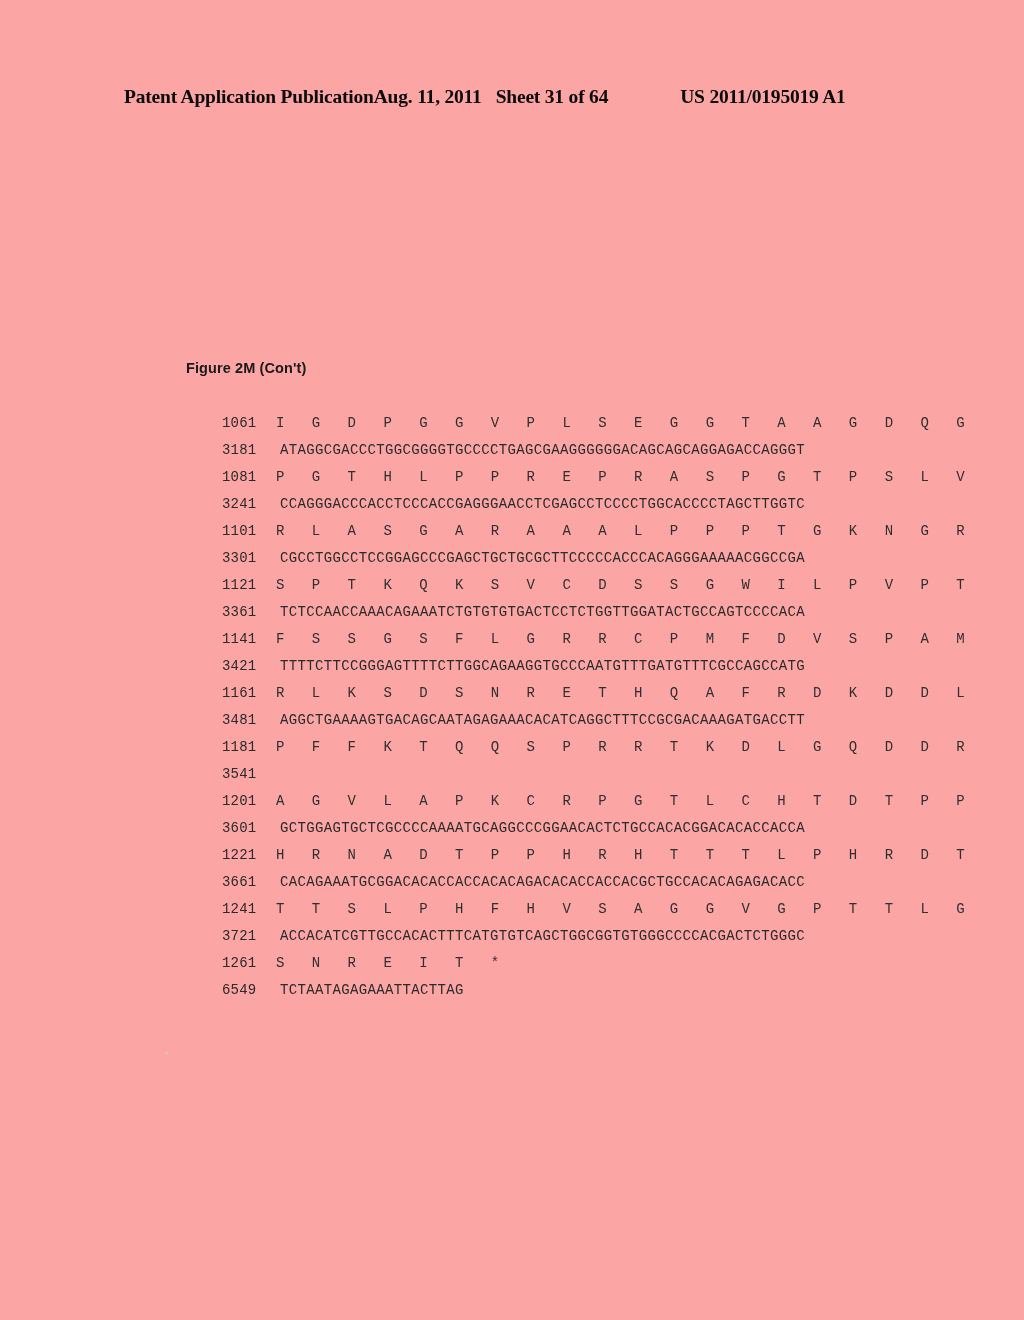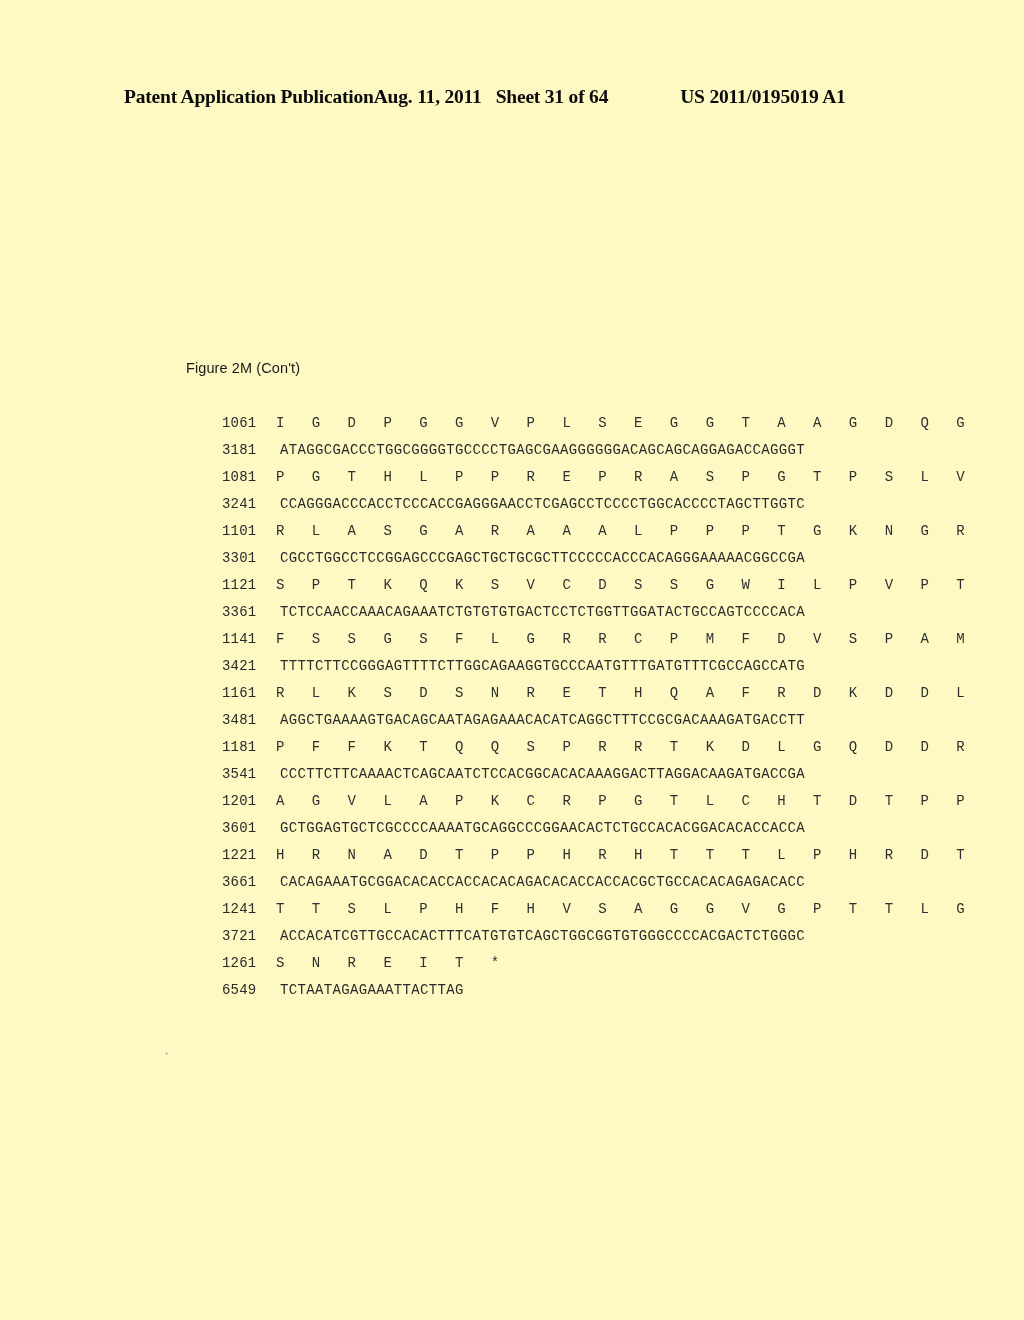--- a/index.html
+++ b/index.html
@@ -13,21 +13,21 @@
     height: 1320px;
     position: relative;
     font-family: "Liberation Serif", "DejaVu Serif", serif;
     color: #000000;
     overflow: hidden;
   }
 
   .page {
     position: absolute;
     inset: 0;
-    background: #fef9c3;
+    background: #fca5a5;
   }
 
   
   .doc-header {
     position: absolute;
     top: 86px;
     left: 124px;
     width: 776px;
     display: flex;
     align-items: baseline;
@@ -42,21 +42,21 @@
   .doc-header .hdr-date  { flex: 0 0 auto; }
   .doc-header .hdr-sheet { flex: 0 0 auto; margin-left: 14px; }
   .doc-header .hdr-num   { flex: 0 0 auto; margin-left: 72px; }
 
   
   .figure-caption {
     position: absolute;
     top: 360px;
     left: 186px;
     font-family: "Liberation Sans", "DejaVu Sans", sans-serif;
-    font-weight: normal;
+    font-weight: bold;
     font-size: 14.5px;
     letter-spacing: 0.1px;
     color: #1a1a1a;
   }
 
   
   .sequence-block {
     position: absolute;
     top: 410px;
     left: 222px;
@@ -128,21 +128,21 @@
       <div class="seq-line"><span class="seq-index">3241</span><span class="seq-nucleotides">CCAGGGACCCACCTCCCACCGAGGGAACCTCGAGCCTCCCCTGGCACCCCTAGCTTGGTC</span></div>
       <div class="seq-line"><span class="seq-index">1101</span><span class="seq-residues">R L A S G A R A A A L P P P T G K N G R</span></div>
       <div class="seq-line"><span class="seq-index">3301</span><span class="seq-nucleotides">CGCCTGGCCTCCGGAGCCCGAGCTGCTGCGCTTCCCCCACCCACAGGGAAAAACGGCCGA</span></div>
       <div class="seq-line"><span class="seq-index">1121</span><span class="seq-residues">S P T K Q K S V C D S S G W I L P V P T</span></div>
       <div class="seq-line"><span class="seq-index">3361</span><span class="seq-nucleotides">TCTCCAACCAAACAGAAATCTGTGTGTGACTCCTCTGGTTGGATACTGCCAGTCCCCACA</span></div>
       <div class="seq-line"><span class="seq-index">1141</span><span class="seq-residues">F S S G S F L G R R C P M F D V S P A M</span></div>
       <div class="seq-line"><span class="seq-index">3421</span><span class="seq-nucleotides">TTTTCTTCCGGGAGTTTTCTTGGCAGAAGGTGCCCAATGTTTGATGTTTCGCCAGCCATG</span></div>
       <div class="seq-line"><span class="seq-index">1161</span><span class="seq-residues">R L K S D S N R E T H Q A F R D K D D L</span></div>
       <div class="seq-line"><span class="seq-index">3481</span><span class="seq-nucleotides">AGGCTGAAAAGTGACAGCAATAGAGAAACACATCAGGCTTTCCGCGACAAAGATGACCTT</span></div>
       <div class="seq-line"><span class="seq-index">1181</span><span class="seq-residues">P F F K T Q Q S P R R T K D L G Q D D R</span></div>
-      <div class="seq-line"><span class="seq-index">3541</span><span class="seq-nucleotides">CCCTTCTTCAAAACTCAGCAATCTCCACGGCACACAAAGGACTTAGGACAAGATGACCGA</span></div>
+      <div class="seq-line"><span class="seq-index">3541</span></div>
       <div class="seq-line"><span class="seq-index">1201</span><span class="seq-residues">A G V L A P K C R P G T L C H T D T P P</span></div>
       <div class="seq-line"><span class="seq-index">3601</span><span class="seq-nucleotides">GCTGGAGTGCTCGCCCCAAAATGCAGGCCCGGAACACTCTGCCACACGGACACACCACCA</span></div>
       <div class="seq-line"><span class="seq-index">1221</span><span class="seq-residues">H R N A D T P P H R H T T T L P H R D T</span></div>
       <div class="seq-line"><span class="seq-index">3661</span><span class="seq-nucleotides">CACAGAAATGCGGACACACCACCACACAGACACACCACCACGCTGCCACACAGAGACACC</span></div>
       <div class="seq-line"><span class="seq-index">1241</span><span class="seq-residues">T T S L P H F H V S A G G V G P T T L G</span></div>
       <div class="seq-line"><span class="seq-index">3721</span><span class="seq-nucleotides">ACCACATCGTTGCCACACTTTCATGTGTCAGCTGGCGGTGTGGGCCCCACGACTCTGGGC</span></div>
       <div class="seq-line"><span class="seq-index">1261</span><span class="seq-residues">S N R E I T *</span></div>
       <div class="seq-line"><span class="seq-index">6549</span><span class="seq-nucleotides">TCTAATAGAGAAATTACTTAG</span></div>
     </div>
 

